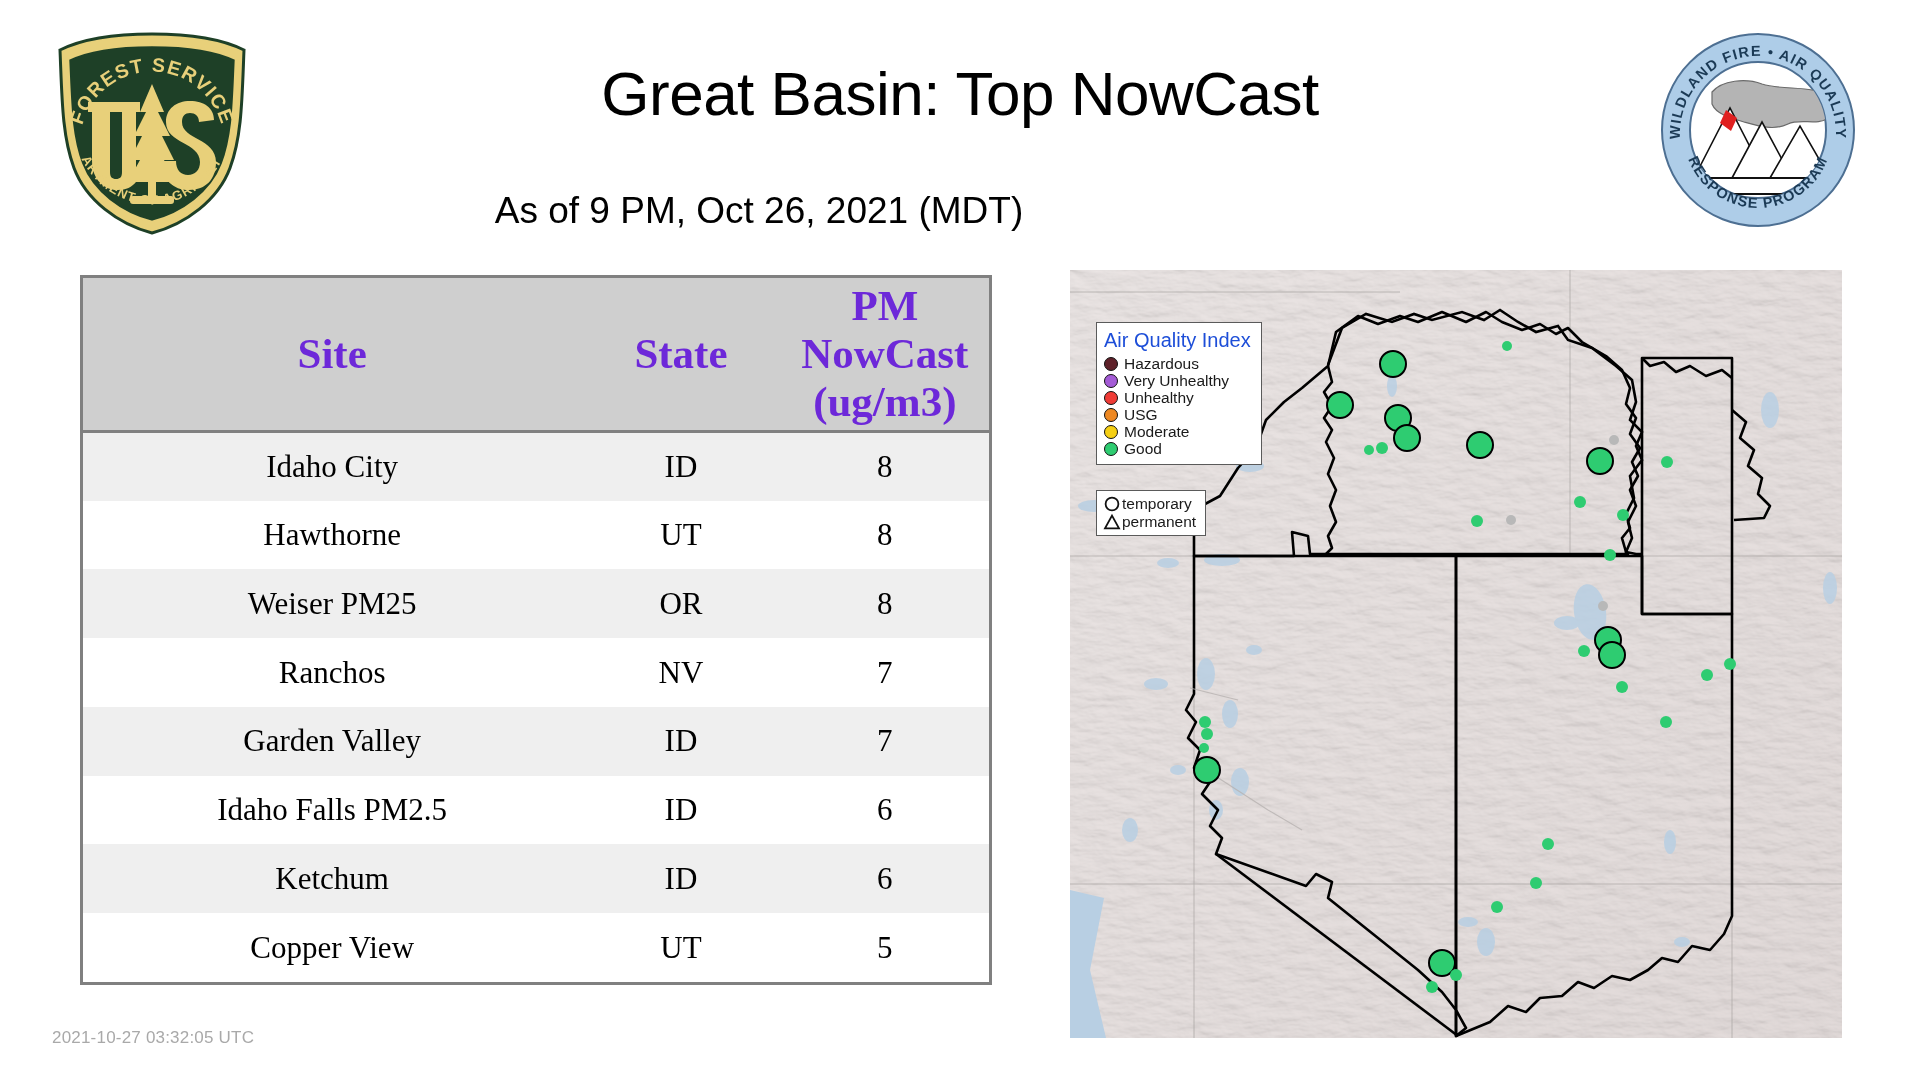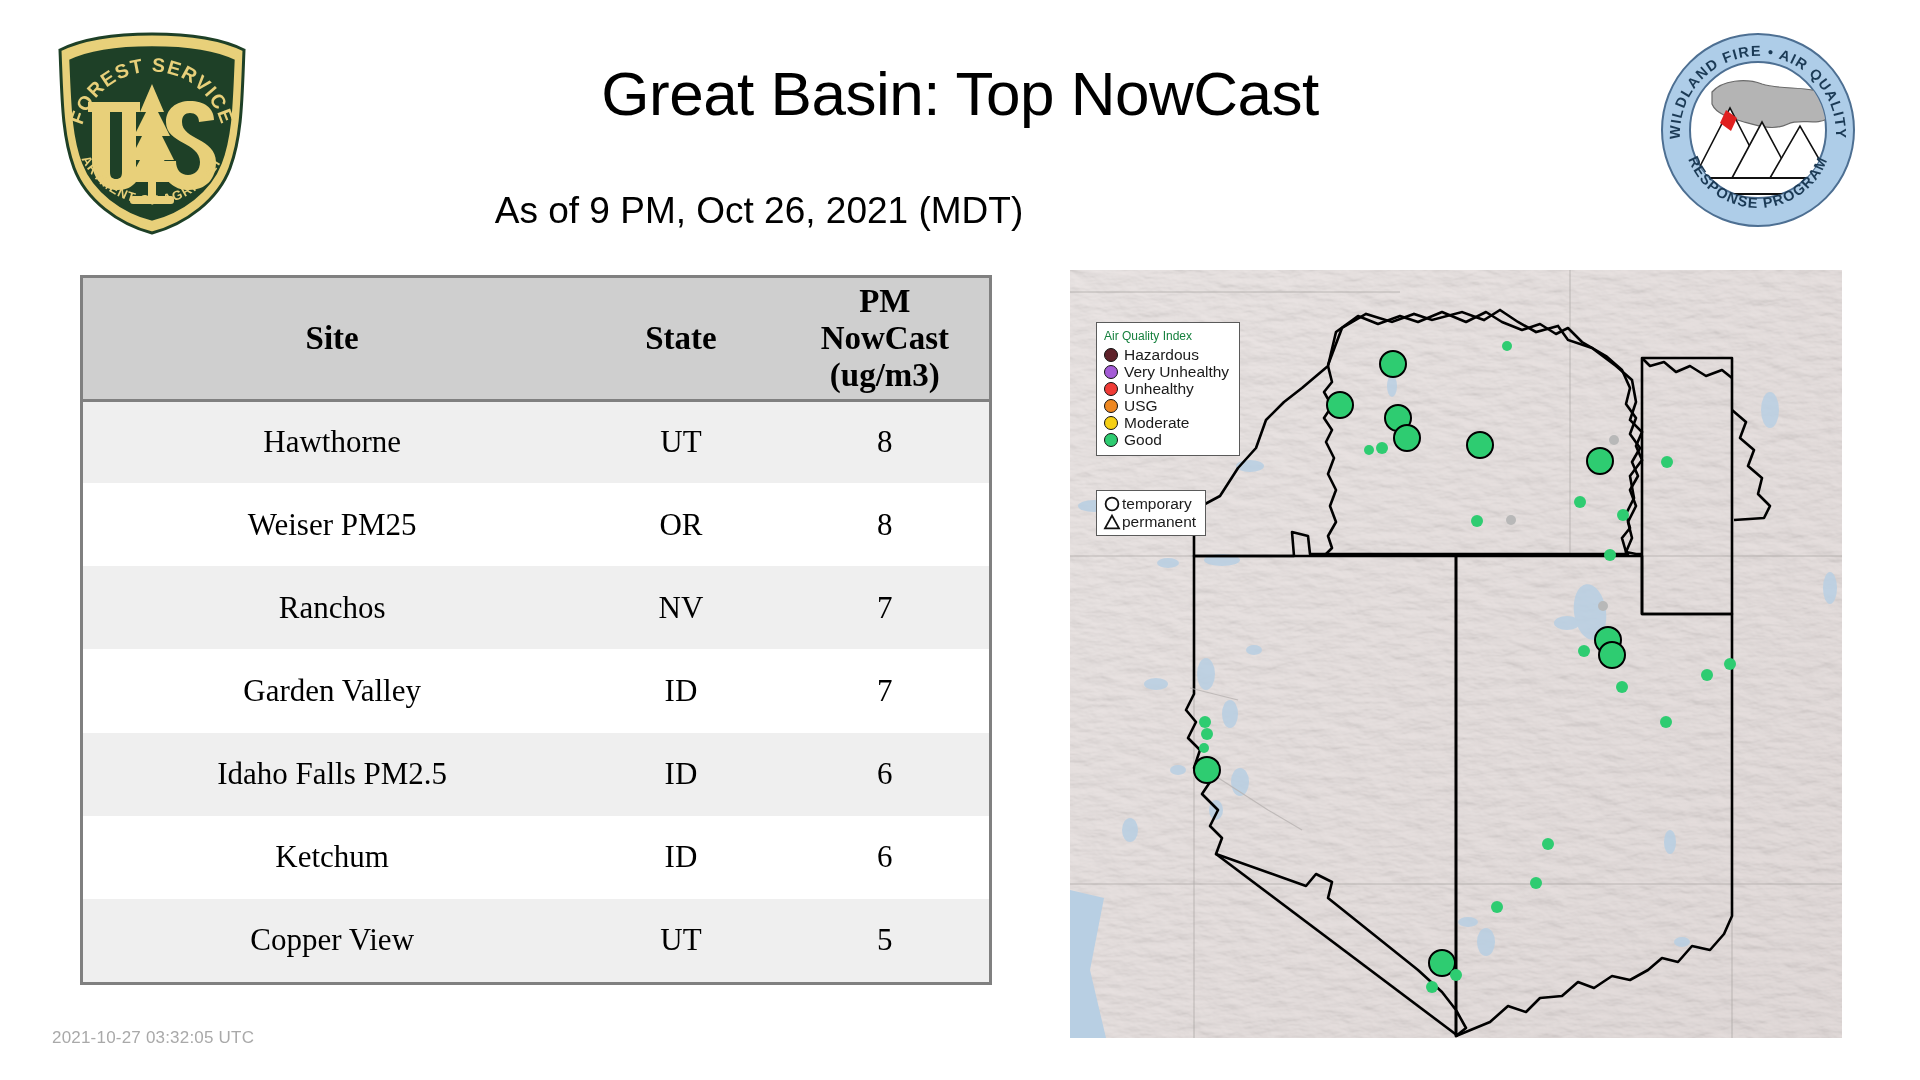--- a/index.html
+++ b/index.html
@@ -54,22 +54,22 @@
   table#aqi-table {
     width: 100%; height: 100%;
     border-collapse: collapse;
     table-layout: fixed;
   }
   table#aqi-table thead th {
     background: #cfcfcf;
     border-bottom: 3px solid #808080;
     font-family: "Liberation Serif", serif;
     font-weight: bold;
-    font-size: 33px;
-    color: #000000;
+    font-size: 43px;
+    color: #6d28d9;
     height: 122px;
     vertical-align: middle;
     text-align: center;
     padding: 4px 6px;
     line-height: 1.12;
   }
   table#aqi-table tbody td {
     font-family: "Liberation Serif", serif;
     font-weight: 400;
     font-size: 31px;
@@ -111,24 +111,24 @@
     background: #ffffff;
     border: 1.5px solid #5a5a5a;
     font-family: "Liberation Sans", sans-serif;
     color: #1a1a1a;
   }
   #aqi-legend {
     left: 26px; top: 52px;
     padding: 5px 10px 7px 7px;
   }
   #aqi-legend .legend-title {
-    font-size: 12px;
+    font-size: 20px;
     text-align: left;
     margin: 1px 0 3px 0;
-    color: #15803d;
+    color: #1d4ed8;
   }
   #aqi-legend .legend-row {
     display: flex; align-items: center;
     height: 17px;
   }
   #aqi-legend .swatch {
     width: 14px; height: 14px; border-radius: 50%;
     border: 1.6px solid #111;
     margin-right: 6px; flex: none;
   }
@@ -246,20 +246,25 @@
           <th>Site</th>
           <th>State</th>
           <th>
             <div>PM</div>
             <div>NowCast</div>
             <div>(ug/m3)</div>
           </th>
         </tr>
       </thead>
       <tbody id="table-body">
+          <tr>
+            <td>Idaho City</td>
+            <td>ID</td>
+            <td>8</td>
+          </tr>
           <tr>
             <td>Hawthorne</td>
             <td>UT</td>
             <td>8</td>
           </tr>
           <tr>
             <td>Weiser PM25</td>
             <td>OR</td>
             <td>8</td>
           </tr>

